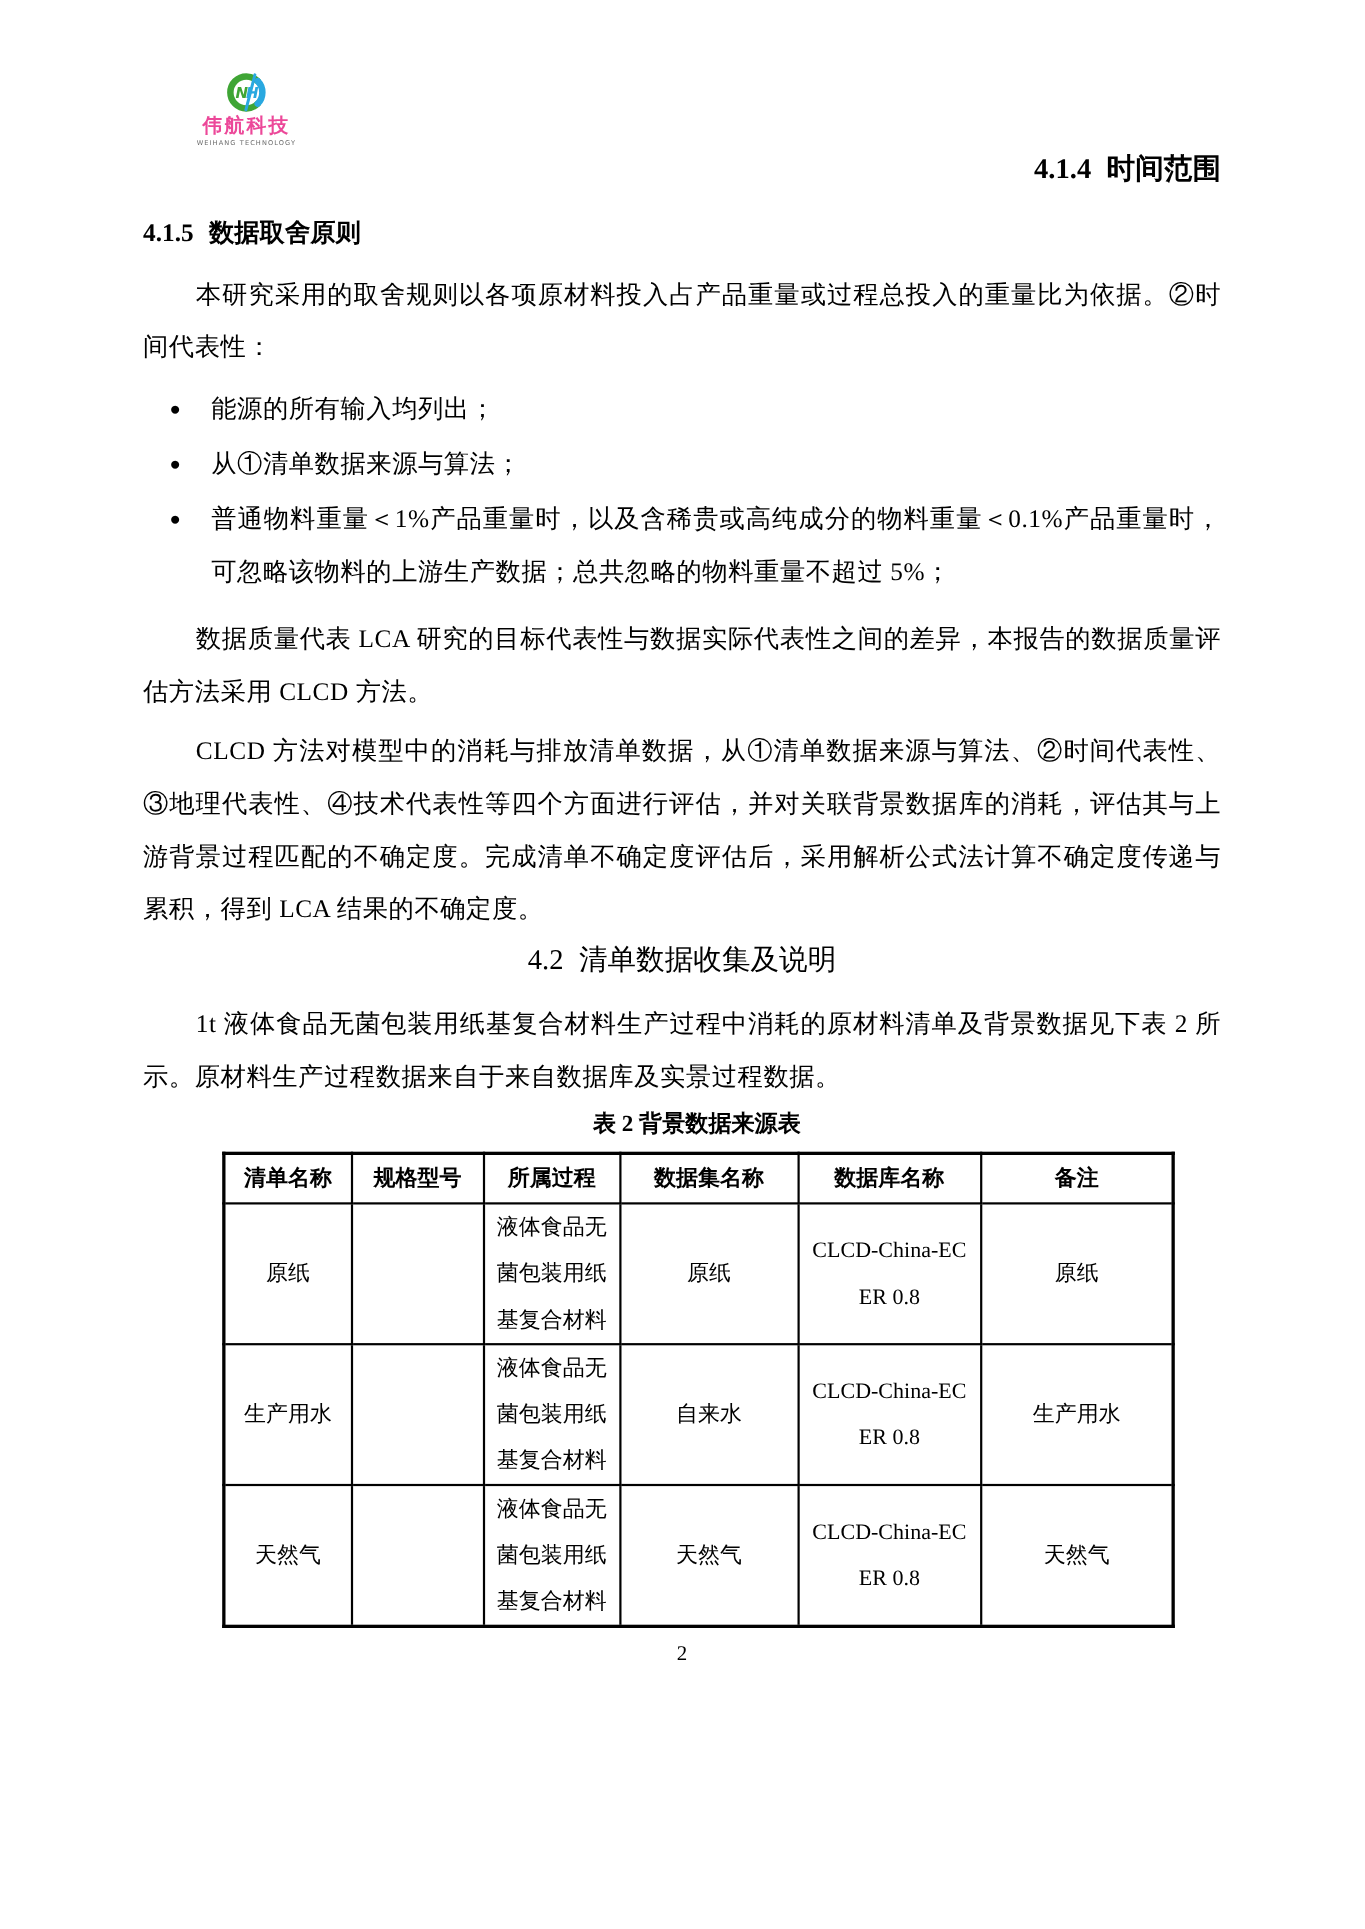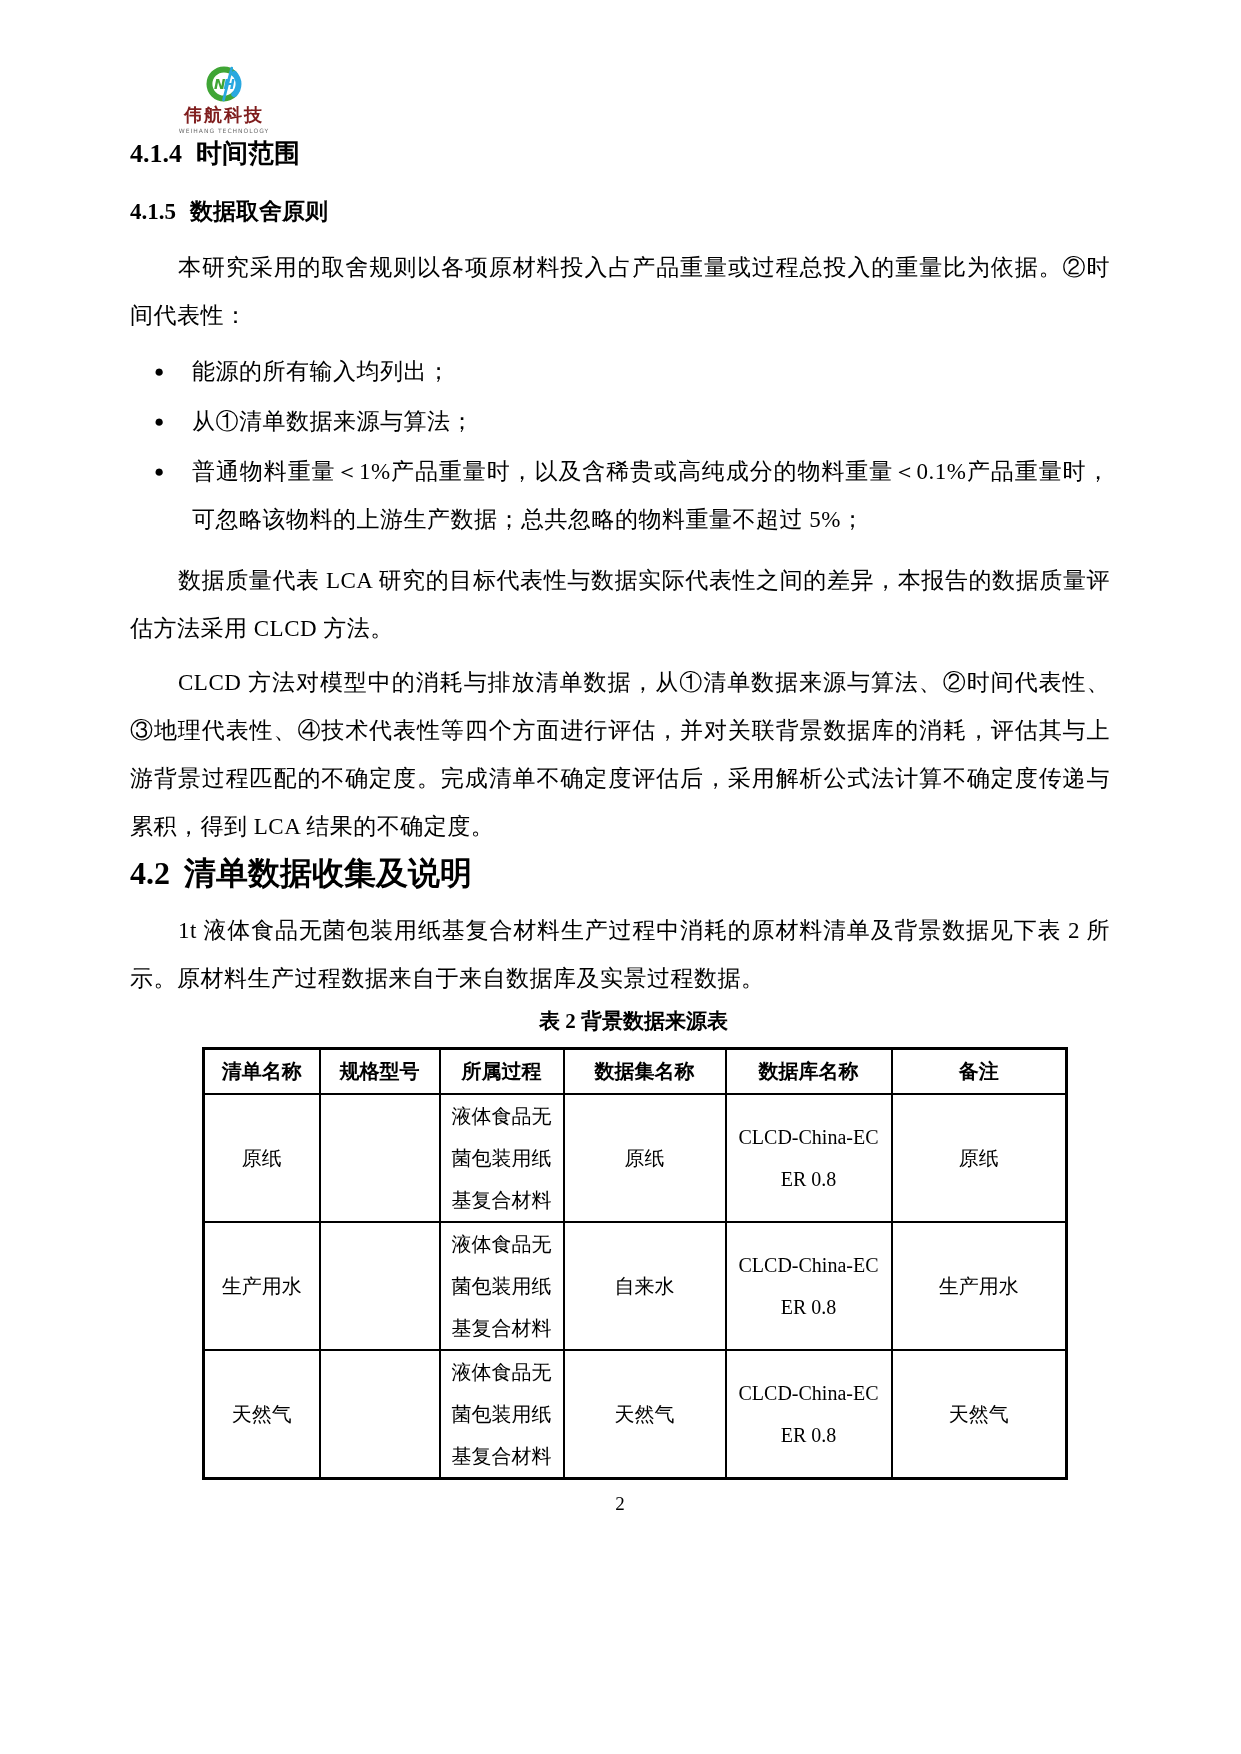--- a/index.html
+++ b/index.html
@@ -11,31 +11,31 @@
     font-family:"Liberation Serif","DejaVu Serif",serif;
     overflow:hidden;
   }
   .content{display:flow-root;padding:0 131px 0 130px;}
   p,h1,h2,h3,ul,li,table{margin:0;padding:0;}
 
   
   .logo{margin-top:64px;margin-left:46px;width:96px;text-align:center;}
   .logo svg{display:block;margin:0 auto;width:62px;height:40px;}
   .logo-cn{font-family:"DejaVu Sans","Liberation Sans",sans-serif;
-           font-weight:bold;font-size:18px;line-height:22px;color:#7f1d1d;letter-spacing:2px;}
+           font-weight:bold;font-size:18px;line-height:22px;color:#ec4899;letter-spacing:2px;}
   .logo-en{font-family:"DejaVu Sans","Liberation Sans",sans-serif;
            font-size:6px;line-height:9px;color:#6a6a6a;letter-spacing:1px;}
 
   
   .h-chapter{font-size:26px;font-weight:bold;line-height:34px;}
-  .h414{margin-top:2px;}
+  .h414{margin-top:2px;text-align:right;}
   .h-sec{font-size:23px;font-weight:bold;line-height:34px;}
   .h415{margin-top:24px;}
   .h416{margin-top:8px;}
-  .h42{margin-top:4px;font-size:32px;line-height:36px;font-weight:bold;}
+  .h42{margin-top:4px;font-size:26px;line-height:36px;font-weight:normal;text-align:center;}
   .h421{margin-top:21px;font-size:26px;line-height:36px;font-weight:bold;}
   .hgap{margin-left:14px;}
 
   
   .body-p{font-size:23px;line-height:48px;letter-spacing:0.5px;
           text-align:justify;}
   .indent{text-indent:48px;}
   .date-line{margin-top:22px;margin-left:48px;font-size:23px;line-height:30px;letter-spacing:0.5px;}
   .p415{margin-top:15px;}
   .p416a{margin-top:13px;}

